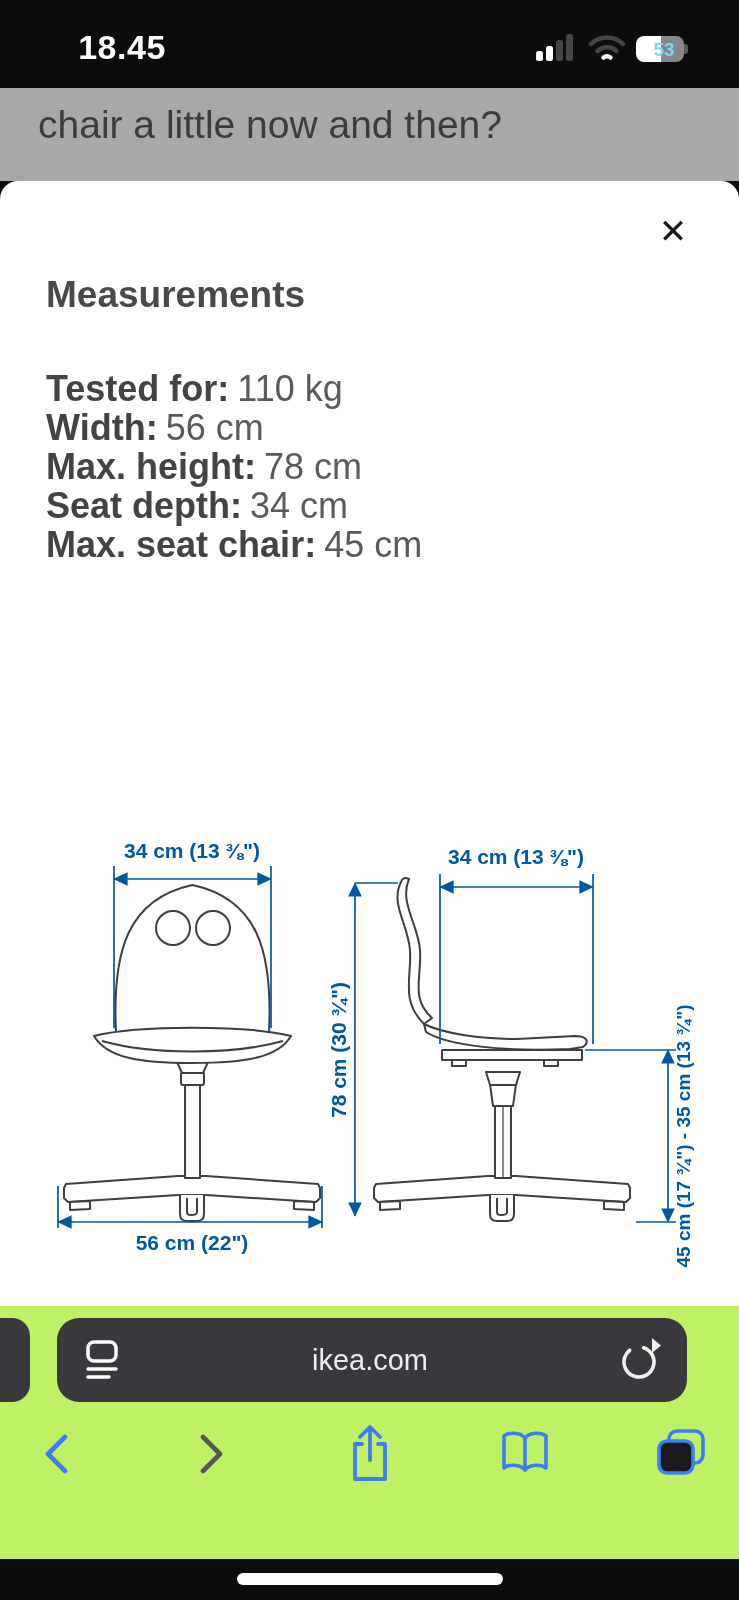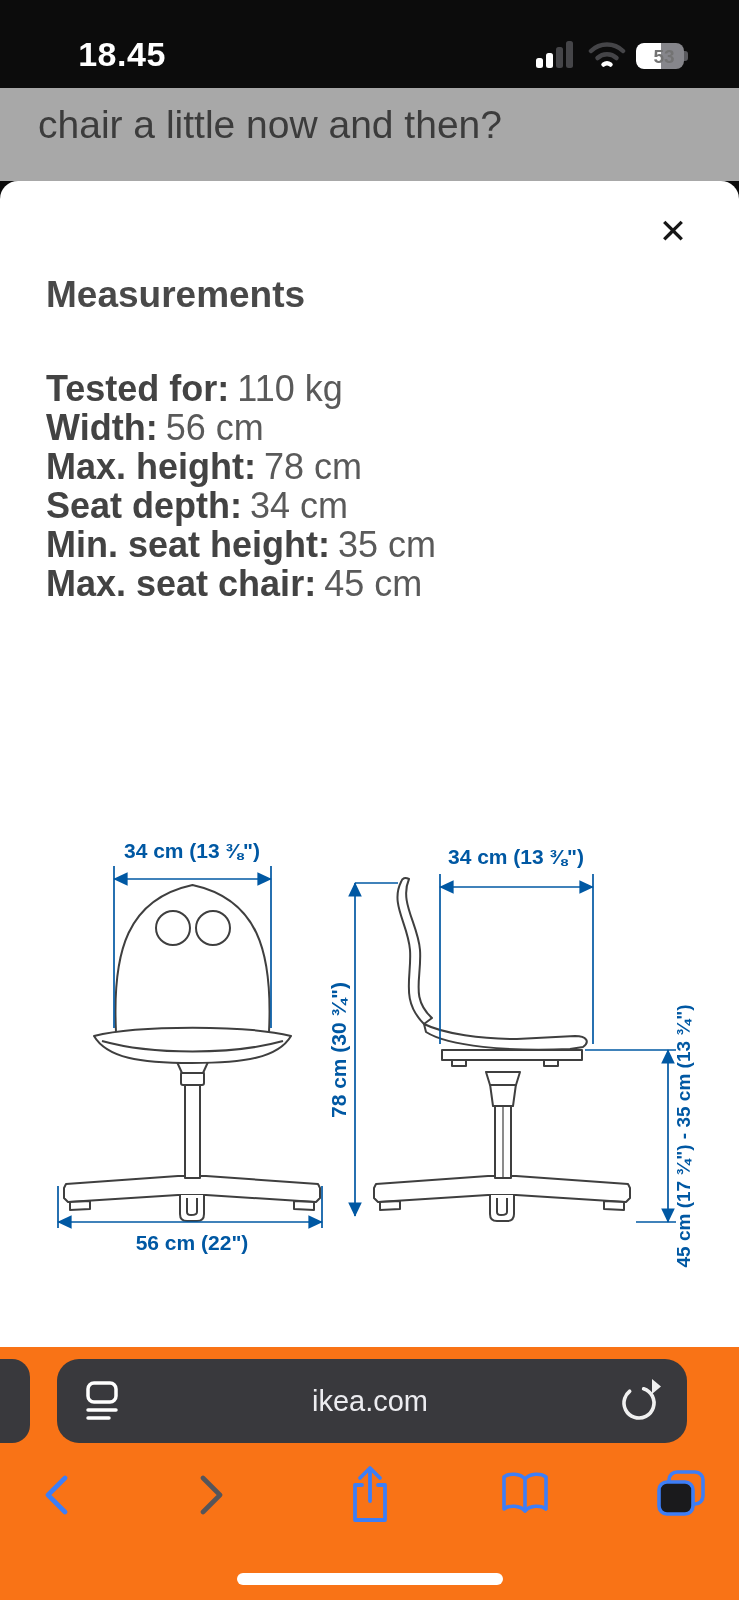--- a/index.html
+++ b/index.html
@@ -1,32 +1,32 @@
 <!DOCTYPE html>
 <html><head>
 <meta charset="utf-8">
 <style>
   * { margin:0; padding:0; box-sizing:border-box; }
   body { background:#000; font-family:"Liberation Sans", sans-serif; }
   #screen { position:relative; width:739px; height:1600px; overflow:hidden;
             background:#0c0c0c; margin:0 auto; }
 
   
-  .status-bar { position:absolute; left:0; top:7px; width:684px; height:88px; background:#0c0c0c; }
+  .status-bar { position:absolute; left:0; top:0; width:684px; height:88px; background:#0c0c0c; }
   .status-time { position:absolute; left:62px; top:28px; width:120px; text-align:center;
                  color:#fff; font-size:34px; font-weight:700; letter-spacing:.5px; }
   .sig-svg { position:absolute; left:536px; top:34px; }
   .wifi-svg { position:absolute; left:588px; top:34px; }
   .battery { position:absolute; left:636px; top:36px; width:52px; height:26px; }
   .battery-body { position:absolute; left:0; top:0; width:48px; height:26px; border-radius:8px;
                   background:#86868b; overflow:hidden; }
   .battery-fill { position:absolute; left:0; top:0; width:53%; height:26px; background:#fff;
                   border-radius:8px 0 0 8px; }
   .battery-text { position:absolute; left:0; top:0; width:48px; height:26px; line-height:27px;
-                  text-align:center; font-size:19px; font-weight:700; color:#737373;padding-left:8px; }
+                  text-align:center; font-size:19px; font-weight:700; color:#7dd3fc;padding-left:8px; }
   .battery-nub { position:absolute; right:0; top:8px; width:4px; height:10px;
                  background:#5a5a5e; border-radius:0 3px 3px 0; }
 
   
   .scrim { position:absolute; left:0; top:88px; width:739px; height:93px; background:#a8a8a8;
            overflow:hidden; }
   .scrim-text { padding:8px 0 0 38px; color:#3c3c3c; font-size:39px; line-height:57px; }
 
   
   .sheet { position:absolute; left:0; top:181px; width:739px; height:1166px; background:#ffffff;
@@ -40,21 +40,21 @@
   .spec-row { font-size:36px; line-height:39px; color:#5a5a5a; }
   .spec-label { font-weight:700; color:#434343; margin-right:8px; }
 
   .diagram-wrap { position:absolute; left:0; top:641px; width:739px; height:460px; }
   .front-svg { position:absolute; left:30px; top:0; }
   .side-svg  { position:absolute; left:330px; top:0; }
   .dim-text { font-weight:700; font-size:21px; }
   .dim-text-sm { font-weight:700; font-size:19px; }
 
   
-  .chrome { position:absolute; left:0; top:1347px; width:739px; height:253px; background:#f97316; }
+  .chrome { position:absolute; left:0; top:1306px; width:739px; height:253px; background:#bef264; }
   .tab-sliver { position:absolute; left:-18px; top:12px; width:48px; height:84px;
                 background:#39393d; border-radius:18px; }
   .url-pill { position:absolute; left:57px; top:12px; width:630px; height:84px;
               background:#39393d; border-radius:22px; display:flex; align-items:center;
               justify-content:space-between; padding:0 26px; cursor:pointer; }
   .url-text { flex:1; text-align:center; color:#ececf0; font-size:29px; }
   .nav-icon { position:absolute; background:transparent; border:none; cursor:pointer; padding:0; }
   .home-indicator { position:absolute; left:237px; top:1573px; width:266px; height:12px;
                     border-radius:6px; background:#ffffff; cursor:grab; }
 </style>
@@ -93,21 +93,20 @@
 
   <div class="sheet">
     <button class="close-btn">✕</button>
     <h1 class="sheet-title">Measurements</h1>
 
     <div class="spec-list">
       <div class="spec-row"><span class="spec-label">Tested for:</span><span class="spec-value">110 kg</span></div>
       <div class="spec-row"><span class="spec-label">Width:</span><span class="spec-value">56 cm</span></div>
       <div class="spec-row"><span class="spec-label">Max. height:</span><span class="spec-value">78 cm</span></div>
       <div class="spec-row"><span class="spec-label">Seat depth:</span><span class="spec-value">34 cm</span></div>
-      <div class="spec-row"><span class="spec-label">Min. seat height:</span><span class="spec-value">35 cm</span></div>
       <div class="spec-row"><span class="spec-label">Max. seat chair:</span><span class="spec-value">45 cm</span></div>
     </div>
 
     <div class="diagram-wrap">
 
       <svg class="front-svg" width="300" height="450" viewBox="0 0 300 450">
         <defs>
           <marker id="ar1" markerWidth="9" markerHeight="8" refX="8" refY="4" orient="auto-start-reverse">
             <path d="M0,0 L8.5,4 L0,8 Z" fill="#0058a3"></path>
           </marker>

